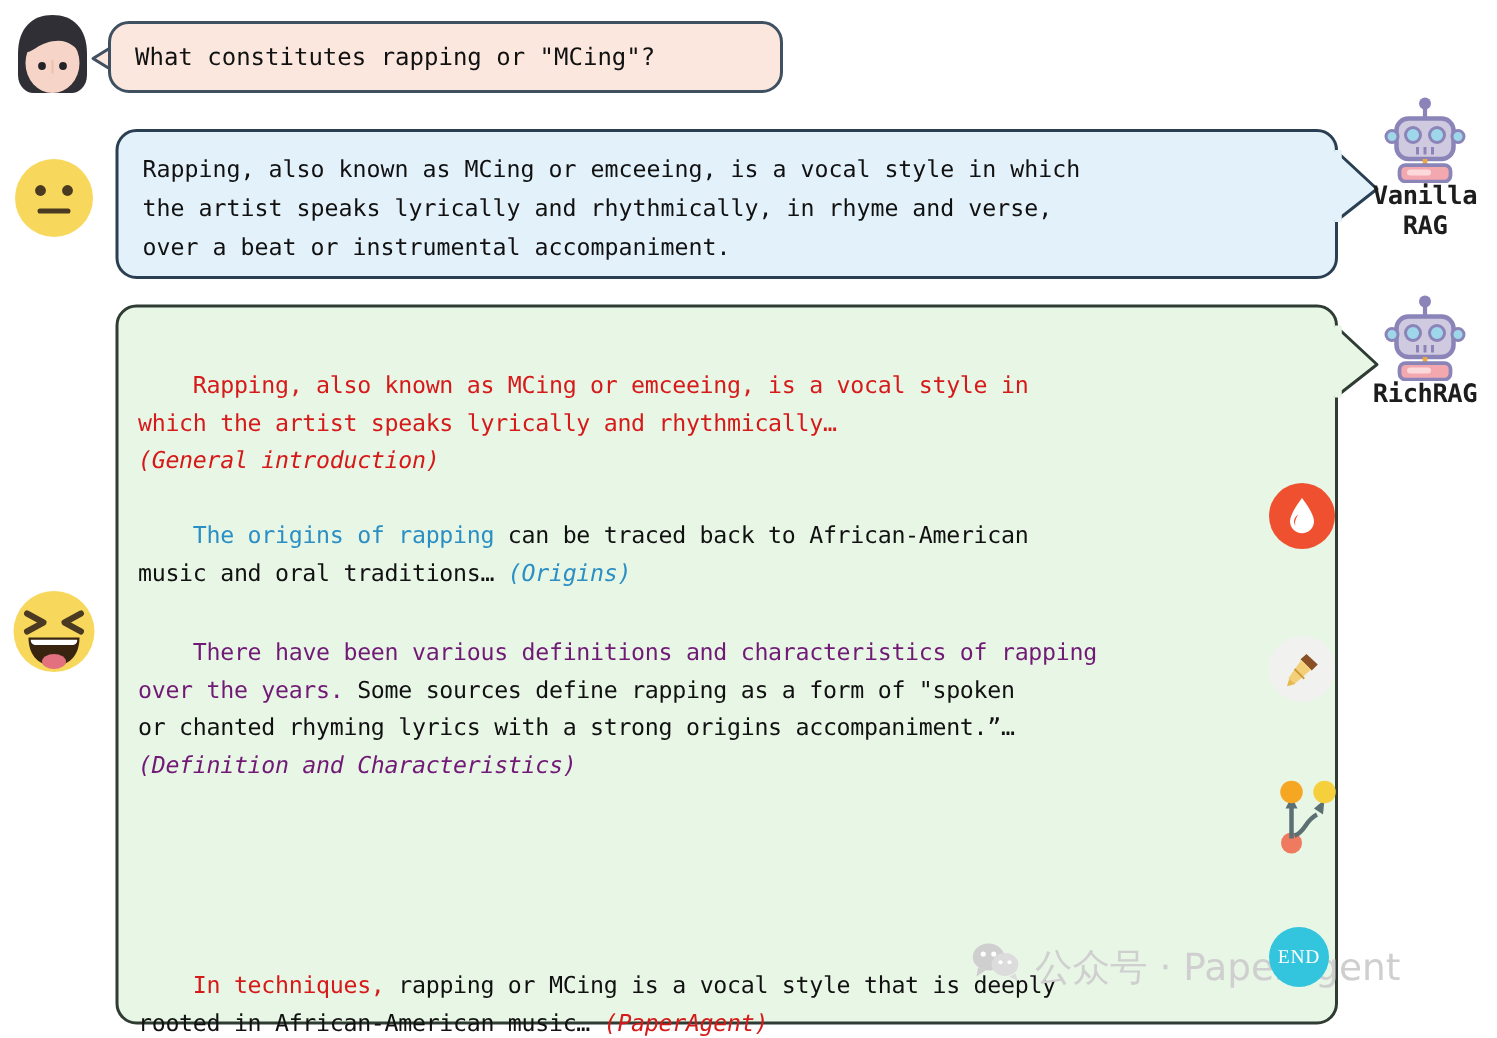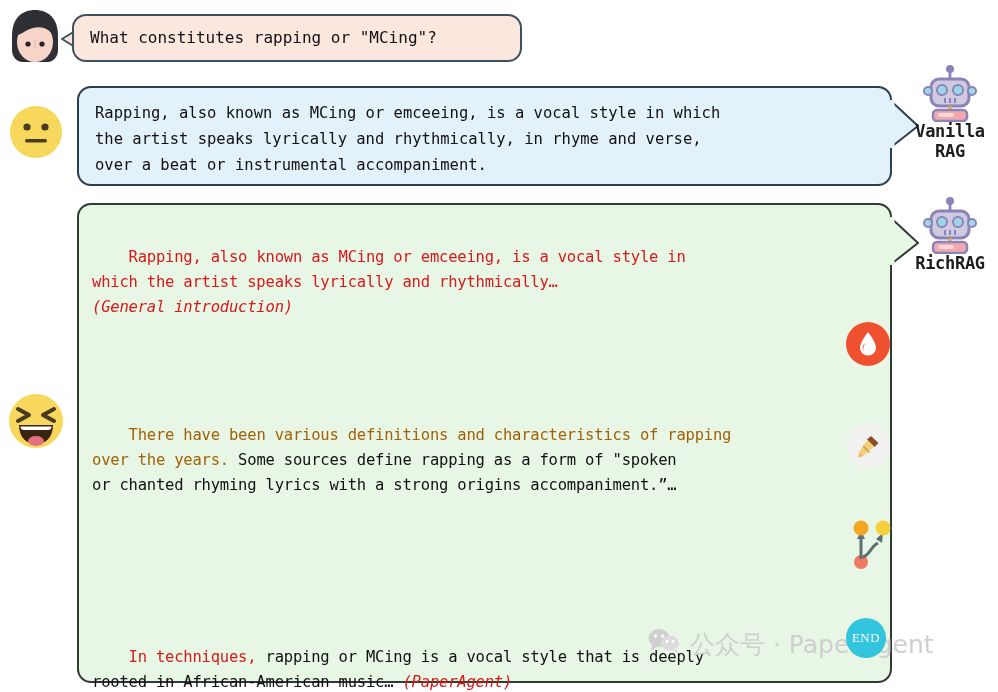--- a/index.html
+++ b/index.html
@@ -98,21 +98,21 @@
     position: absolute;
     font-family: "DejaVu Sans Mono", "Liberation Mono", monospace;
     font-size: 15.5px;
     line-height: 25px;
     letter-spacing: -0.2px;
     color: #111111;
     white-space: pre-wrap;
   }
   .seg-red      { color: #d61a1a; }
   .seg-blue     { color: #2b8fc4; }
-  .seg-orange   { color: #a16207; text-align: right; }
+  .seg-orange   { color: #701a75; text-align: right; }
   .seg-purple   { color: #a23cc4; }
   .seg-black    { color: #111111; }
   .tag          { font-weight: normal; font-style: italic; }
 </style>
 </head>
 <body>
 
 <div id="stage">
 
   <div class="person-head">
@@ -224,35 +224,39 @@
     </div>
     <div class="robot-label">RichRAG</div>
   </div>
 
   <div class="para" style="left:92px; top:220px; width:790px;">
     <span class="seg-red">Rapping, also known as MCing or emceeing, is a vocal style in
 which the artist speaks lyrically and rhythmically…</span><span class="seg-black"></span>
 <span class="seg-red tag">(General introduction)</span>
   </div>
 
+  <div class="para" style="left:92px; top:320px; width:740px;">
+    <span class="seg-blue">The origins of rapping</span><span class="seg-black"> can be traced back to African-American
+music and oral traditions… </span><span class="seg-blue tag">(Origins)</span>
+  </div>
 
   <div class="aspect-icon" style="left:846px; top:322px;">
     <div class="icon-drop">
       <svg width="22" height="26" viewBox="0 0 22 26">
         <path d="M11 1 C11 1 3 11 3 16.5 C3 21 6.6 24.5 11 24.5 C15.4 24.5 19 21 19 16.5 C19 11 11 1 11 1 Z" fill="#ffffff"></path>
         <path d="M8.5 12 C6.5 15 6 17 6.6 19.5 C5 17 5.5 14 8.5 12 Z" fill="#ef5130"></path>
       </svg>
     </div>
   </div>
 
   <div class="para" style="left:92px; top:398px; width:755px;">
     <span class="seg-orange">There have been various definitions and characteristics of rapping
 over the years.</span><span class="seg-black"> Some sources define rapping as a form of "spoken
 or chanted rhyming lyrics with a strong origins accompaniment.”…
-</span>
+</span><span class="seg-orange tag">(Definition and Characteristics)</span>
   </div>
 
   <div class="aspect-icon" style="left:846px; top:424px;">
     <div class="icon-pen">
       <svg width="30" height="30" viewBox="0 0 30 30">
         <path d="M18 5 L25.5 12 L21.5 16 L14 8.5 Z" fill="#8a4f24"></path>
         <path d="M14.5 9 L21 15.5 L10 25 L6 21 Z" fill="#f3cf7a"></path>
         <path d="M6.5 21.5 L10.5 25 L5 26.5 Z" fill="#e8b850"></path>
         <path d="M10 15 L16.5 21.5" stroke="#c99b35" stroke-width="1.2"></path>
       </svg>

